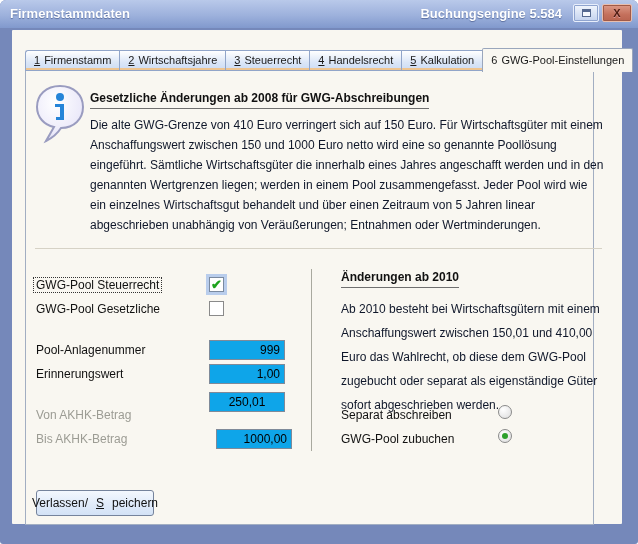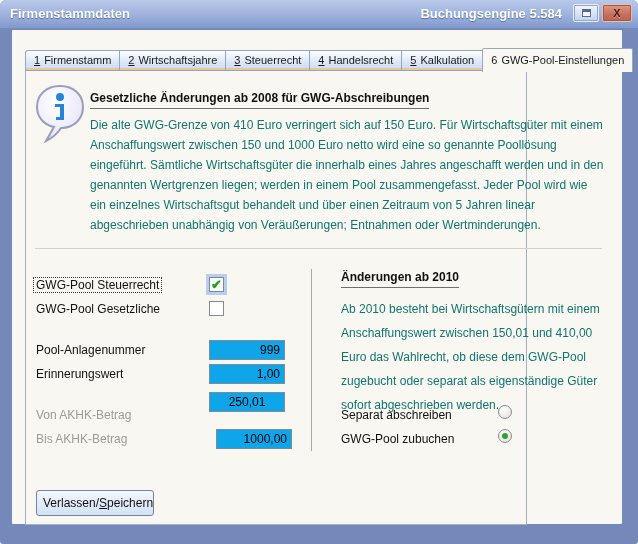--- a/index.html
+++ b/index.html
@@ -52,28 +52,28 @@
   .tab:first-child{border-top-left-radius:3px;}
   .tab .tab-num{text-decoration:underline;margin-right:4px;}
   .tab.active{
     height:24px;background:#f9f7f1;border:1px solid #9aa6bc;border-bottom:none;
     box-shadow:none;margin-bottom:-1px;border-top-left-radius:2px;border-top-right-radius:2px;
     position:relative;z-index:4;
   }
   .tab.active .tab-num{text-decoration:none;}
   
   .panel{
-    position:absolute;left:13px;top:40px;width:502px;height:455px;
+    position:absolute;left:13px;top:40px;width:569px;height:455px;
     background:#f9f7f1;border:1px solid #a2aec2;z-index:2;padding-left:12px;
   }
   .heading{
     position:absolute;font-size:12px;font-weight:bold;color:#111;
     border-bottom:1px solid #6f6f6f;padding-bottom:3px;white-space:nowrap;
   }
-  .bodytext{position:absolute;font-size:12px;color:#0f766e;}
+  .bodytext{position:absolute;font-size:12px;color:#0f172a;}
   .info-icon{position:absolute;left:8px;top:13px;}
   .flabel{position:absolute;font-size:12px;color:#111;white-space:nowrap;}
   .flabel.focused{border:1px dotted #333;padding:0 2px;margin-left:-3px;}
   .flabel.disabled{color:#9c9c94;}
   .checkbox{
     position:absolute;width:15px;height:15px;background:#ffffff;
     border:1px solid #8a8a8a;display:flex;align-items:center;justify-content:center;
     cursor:pointer;
   }
   .checkbox.checked{box-shadow:0 0 0 3px #b9cdec;border-color:#7a8aa0;}
@@ -92,21 +92,21 @@
     border:1px solid #8a8a8a;display:flex;align-items:center;justify-content:center;
     cursor:pointer;
   }
   .radio .dot{display:none;width:6px;height:6px;border-radius:50%;background:#2ca02c;}
   .radio.selected .dot{display:block;}
   .save-btn{
     position:absolute;left:10px;top:419px;width:118px;height:26px;
     background:linear-gradient(#f4f8fe,#e2ecfa 50%,#d3e2f6);
     border:1px solid #75839c;border-radius:3px;
     font-size:12px;color:#111;cursor:pointer;
-    display:flex;align-items:center;white-space:pre;
+    display:flex;align-items:center;justify-content:center;white-space:pre;gap:8px;
   }
   .save-btn .mnemonic{text-decoration:underline;}
 </style>
 </head>
 <body>
 
 <div class="window">
 
   <div class="titlebar">
     <span class="title-left">Firmenstammdaten</span>

